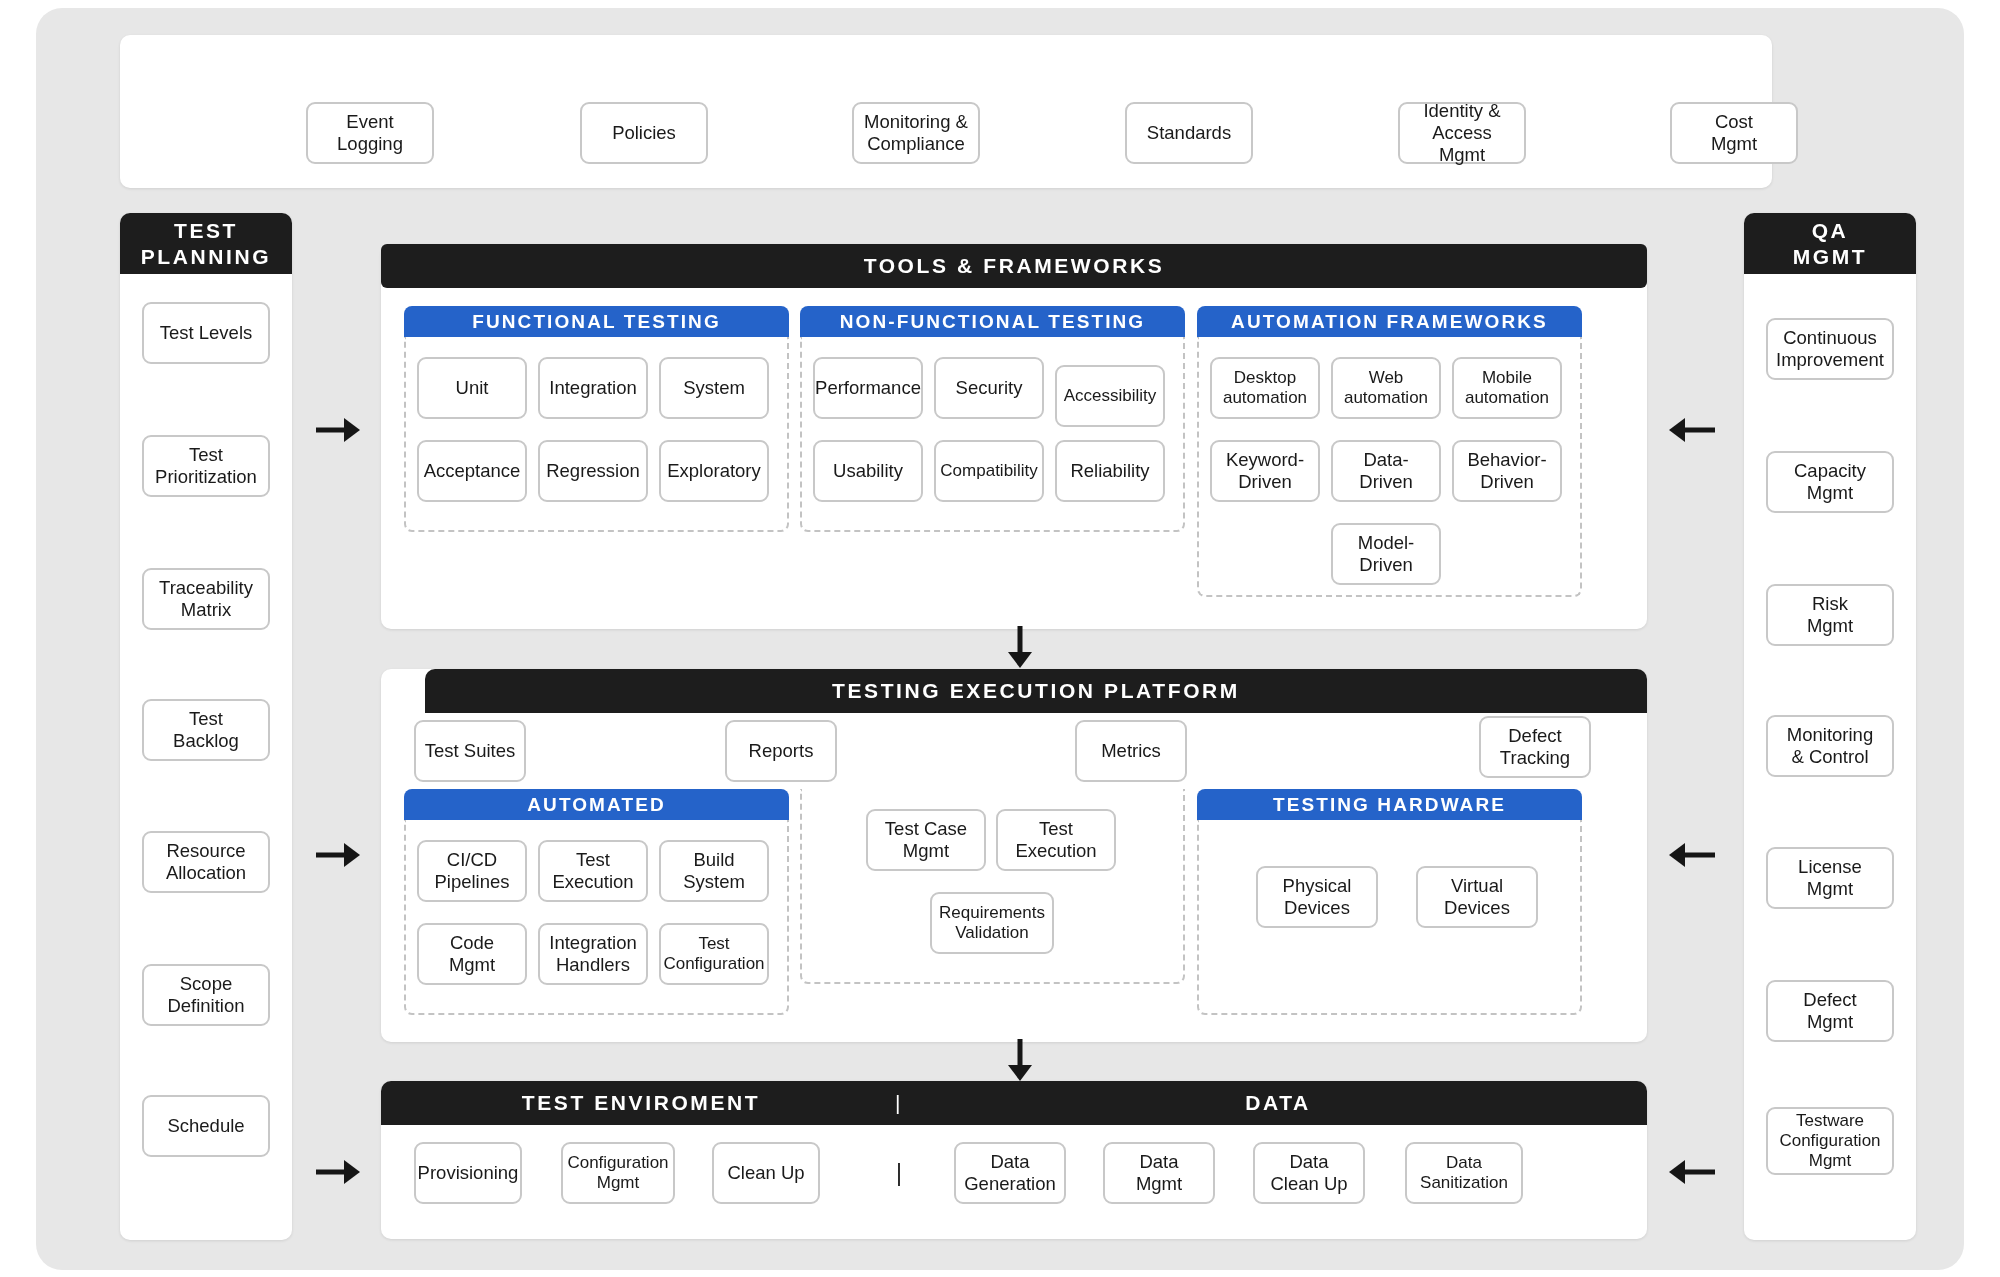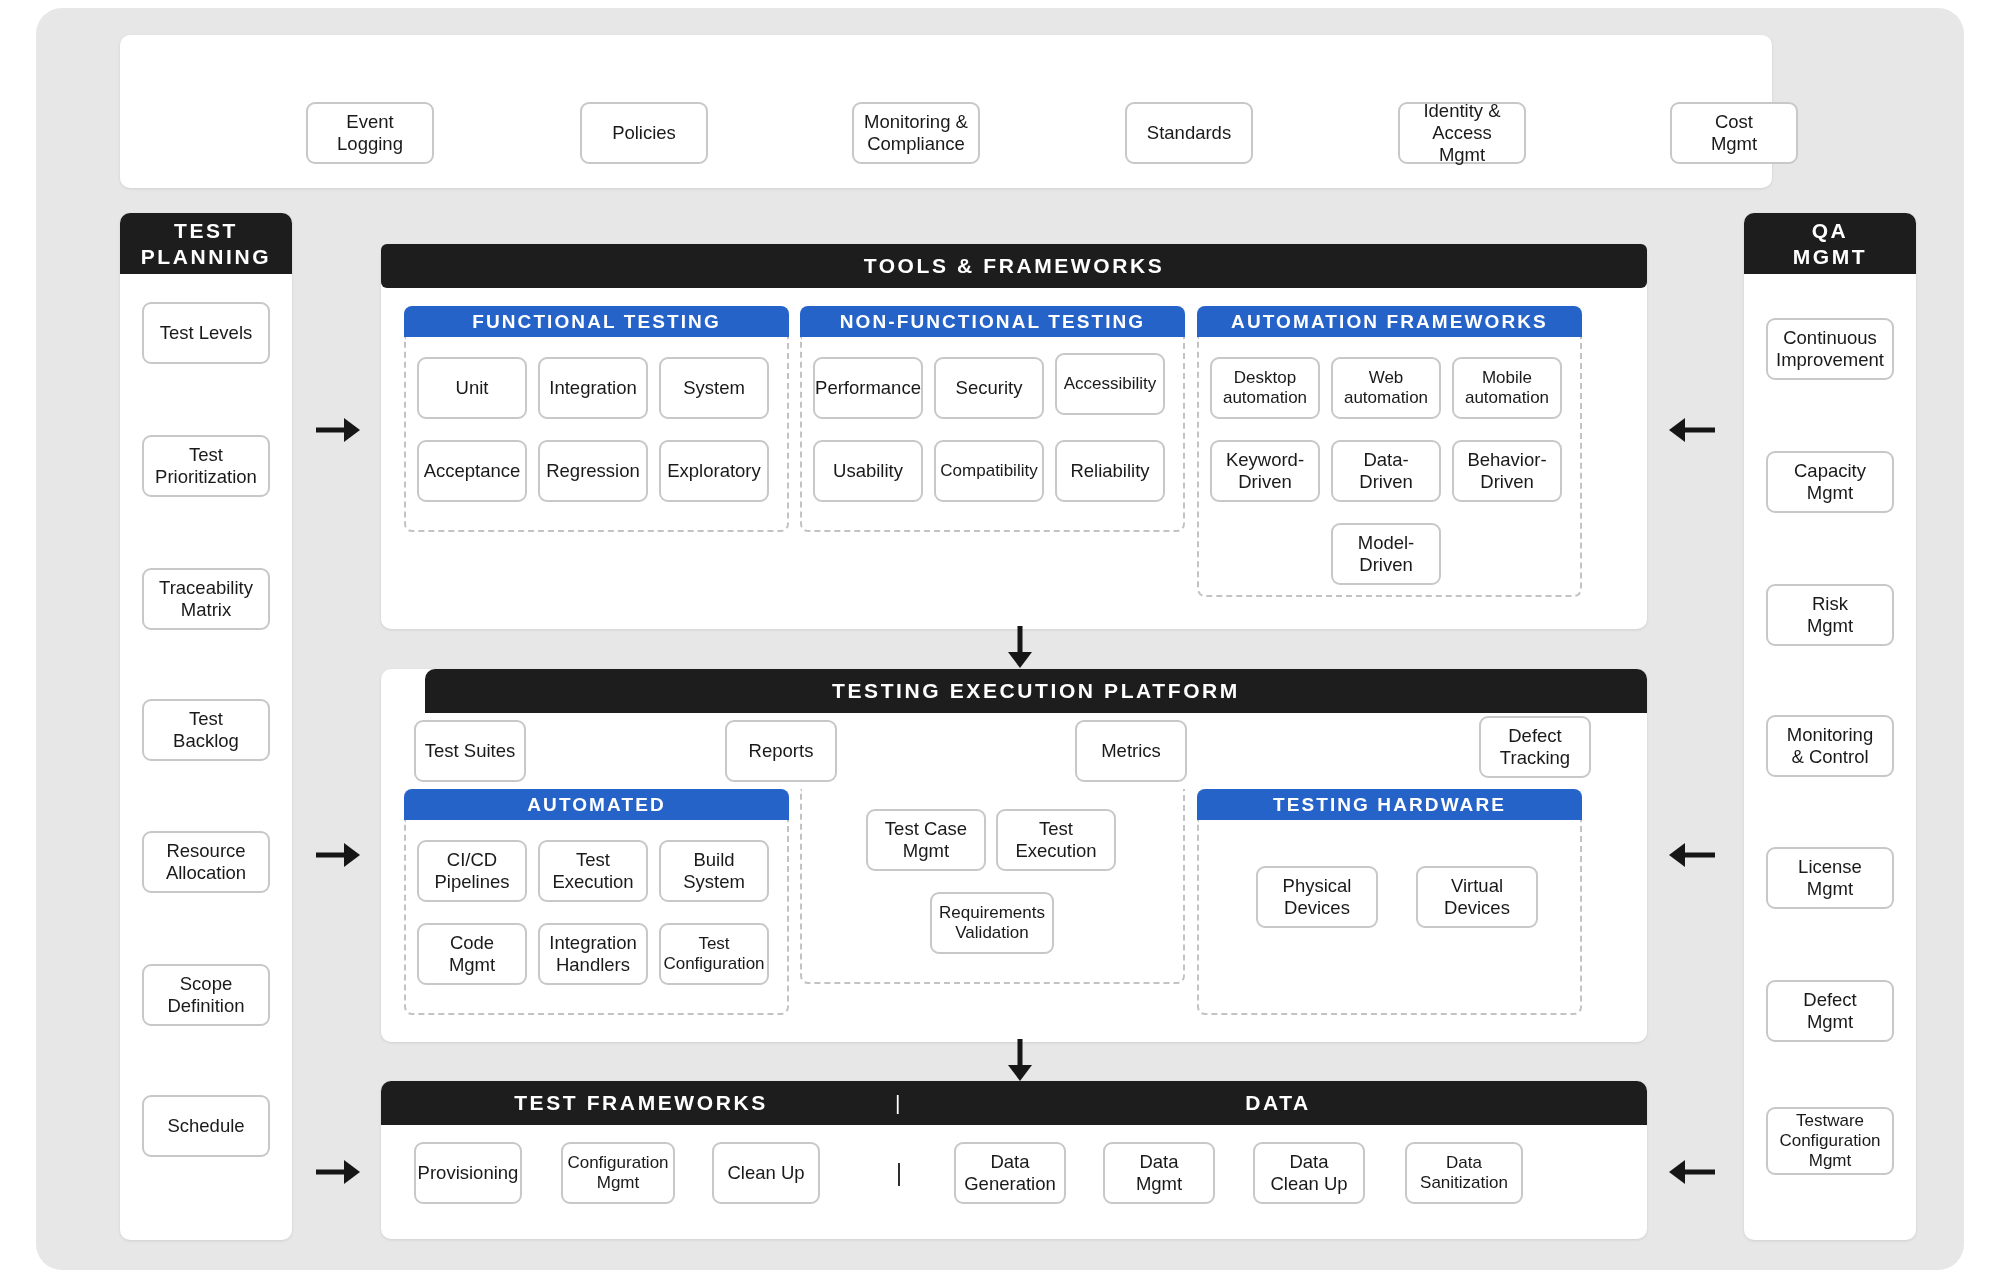--- a/index.html
+++ b/index.html
@@ -146,21 +146,21 @@
         <div class="node" style="position:absolute; left:132px; top:103px; width:110px; height:62px;">Regression</div>
         <div class="node" style="position:absolute; left:253px; top:103px; width:110px; height:62px;">Exploratory</div>
       </div>
     </div>
 
     <div class="group" style="left:419px; top:62px; width:385px; height:226px;">
       <div class="group-head">NON-FUNCTIONAL TESTING</div>
       <div class="group-body" style="height:195px;">
         <div class="node" style="position:absolute; left:11px; top:20px; width:110px; height:62px;">Performance</div>
         <div class="node" style="position:absolute; left:132px; top:20px; width:110px; height:62px;">Security</div>
-        <div class="node" style="position:absolute; left:253px; top:16px; width:110px; height:62px; font-size:17px;padding-left:8px;">Accessibility</div>
+        <div class="node" style="position:absolute; left:253px; top:28px; width:110px; height:62px; font-size:17px;padding-left:8px;">Accessibility</div>
         <div class="node" style="position:absolute; left:11px; top:103px; width:110px; height:62px;">Usability</div>
         <div class="node" style="position:absolute; left:132px; top:103px; width:110px; height:62px; font-size:17px;">Compatibility</div>
         <div class="node" style="position:absolute; left:253px; top:103px; width:110px; height:62px;">Reliability</div>
       </div>
     </div>
 
     <div class="group" style="left:816px; top:62px; width:385px; height:291px;">
       <div class="group-head">AUTOMATION FRAMEWORKS</div>
       <div class="group-body" style="height:260px;">
         <div class="node" style="position:absolute; left:11px; top:20px; width:110px; height:62px; font-size:17px;">Desktop<br>automation</div>
@@ -222,21 +222,21 @@
 
   <div class="arrow-v" style="left:970px; top:1031px; width:28px; height:42px;">
     <div class="bar" style="top:0; height:28px;"></div>
     <div class="tri" style="left:2px; top:26px;
          border-left:12px solid transparent; border-right:12px solid transparent;
          border-top:16px solid #161616;"></div>
   </div>
 
   <div class="panel" style="left:345px; top:1073px; width:1266px; height:158px;">
     <div class="panel-head" style="height:44px; position:relative; letter-spacing:2.6px;">
-      <span style="position:absolute; left:0; width:520px; text-align:center;">TEST FRAMEWORKS</span>
+      <span style="position:absolute; left:0; width:520px; text-align:center;">TEST ENVIROMENT</span>
       <span style="position:absolute; left:508px; width:20px; text-align:center; font-weight:400;">|</span>
       <span style="position:absolute; left:528px; right:0; text-align:center;">DATA</span>
     </div>
 
     <div style="position:absolute; left:0; top:44px; width:100%; height:114px;">
       <div class="node" style="position:absolute; left:33px; top:17px; width:108px; height:62px;">Provisioning</div>
       <div class="node" style="position:absolute; left:180px; top:17px; width:114px; height:62px; font-size:17px;">Configuration<br>Mgmt</div>
       <div class="node" style="position:absolute; left:331px; top:17px; width:108px; height:62px;">Clean Up</div>
 
       <span style="position:absolute; left:508px; top:35px; width:20px; text-align:center;

